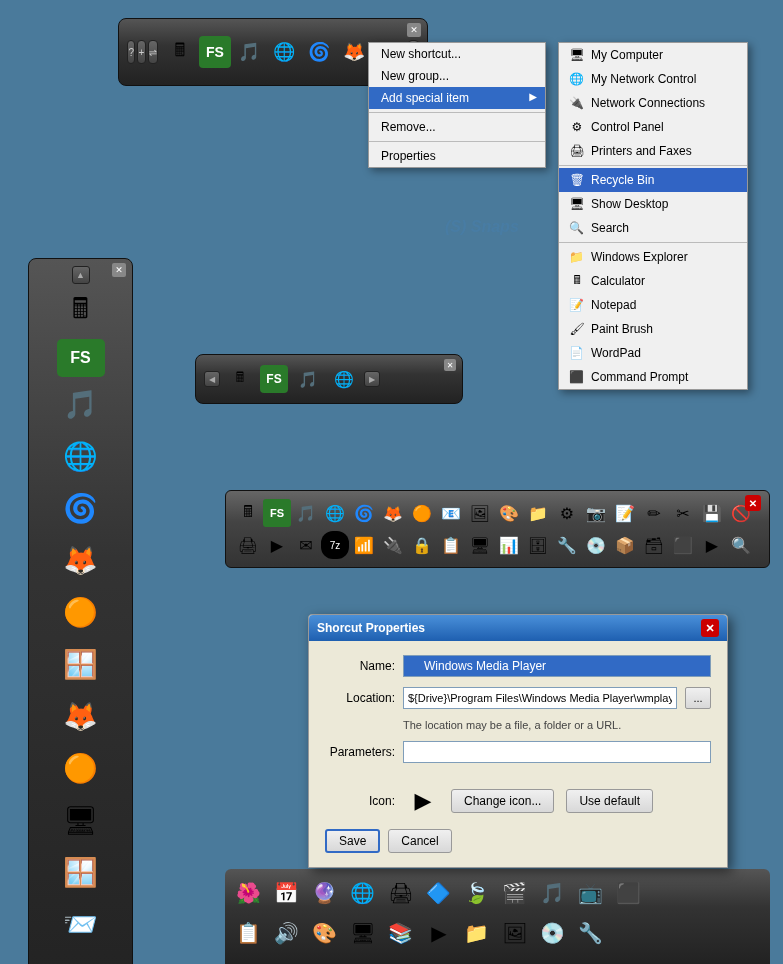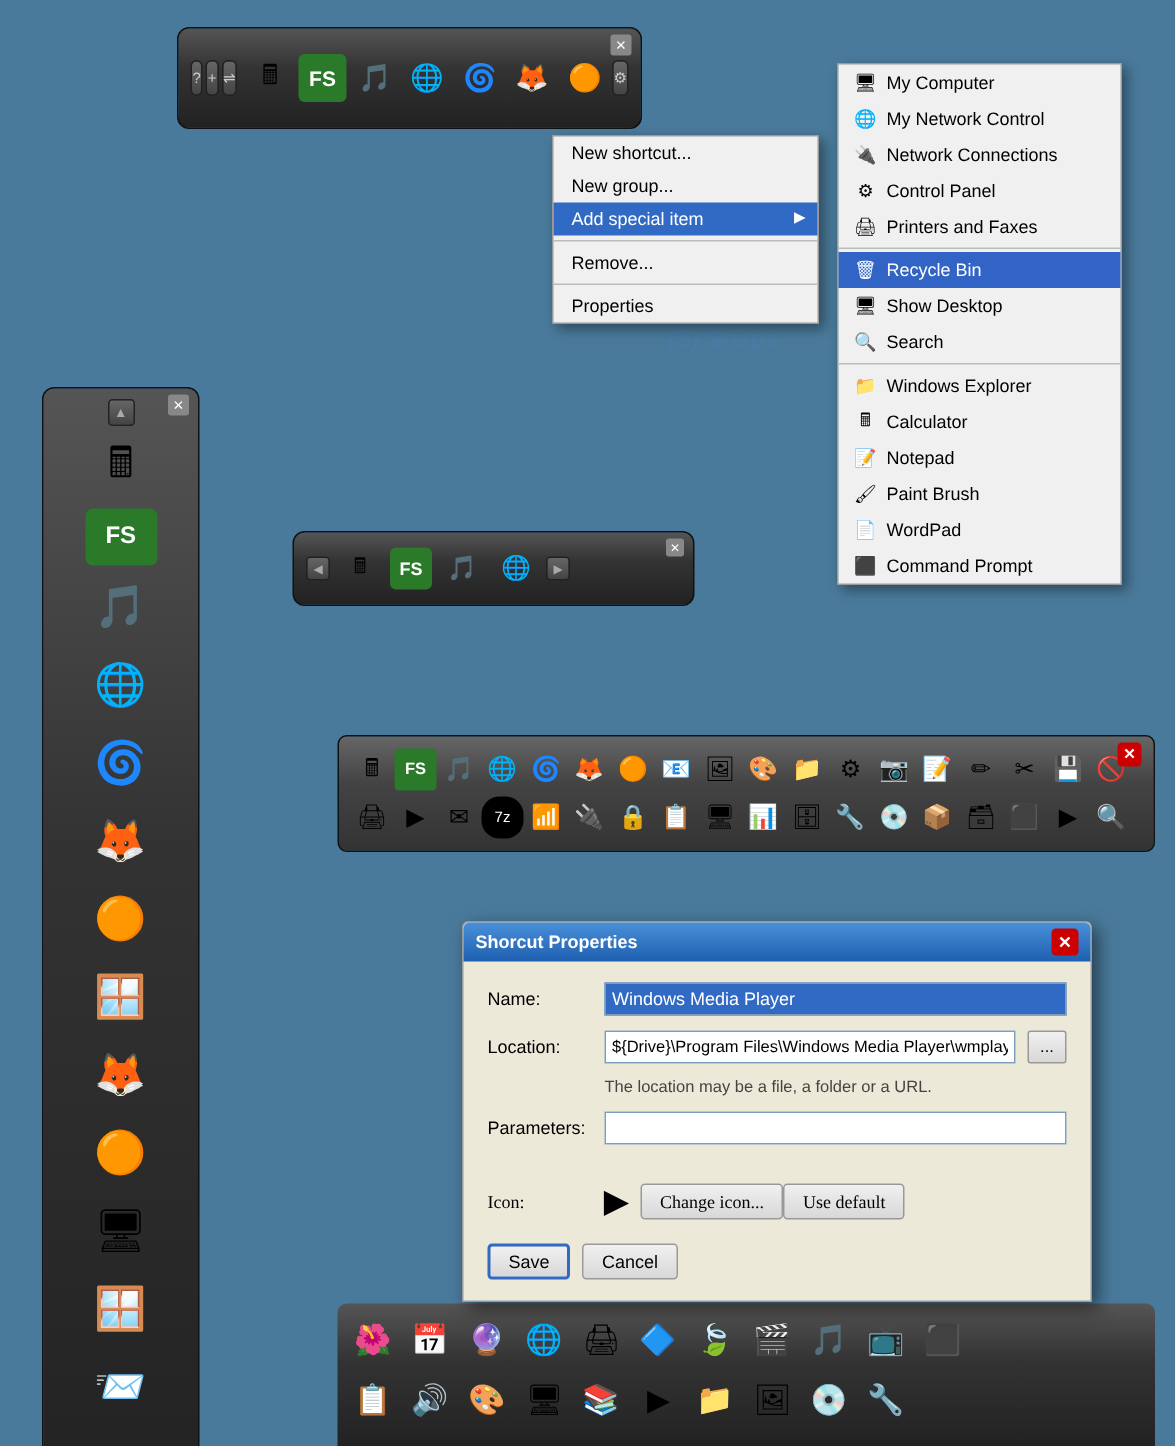--- a/index.html
+++ b/index.html
@@ -75,21 +75,20 @@
     
     .context-menu {
       position: absolute;
       top: 42px;
       left: 368px;
       width: 178px;
       background: #f0f0f0;
       border: 1px solid #999;
       box-shadow: 3px 3px 8px rgba(0,0,0,0.4);
       z-index: 100;
-      margin-top: 48px;
     }
     .context-menu-item {
       padding: 4px 12px;
       cursor: pointer;
       color: #000;
       font-size: 12px;
       position: relative;
     }
     .context-menu-item.highlighted {
       background: #316ac5;
@@ -310,30 +309,31 @@
       padding: 14px 16px;
     }
     .dialog-row {
       display: flex;
       align-items: center;
       margin-bottom: 10px;
       gap: 8px;
     }
     .dialog-label {
       width: 70px;
+      text-align: right;
       font-size: 12px;
       color: #000;
       flex-shrink: 0;
     }
     .dialog-input {
       flex: 1;
       height: 22px;
       border: 1px solid #7f9db9;
       background: #fff;
-      padding: 0 4px;
+      padding: 0 20px;
       font-size: 12px;
       color: #000033;
       outline: none;
     }
     .dialog-input.selected {
       background: #316ac5;
       color: #fff;
     }
     .dialog-input-loc {
       flex: 1;
@@ -375,22 +375,21 @@
       height: 22px;
       border: 1px solid #7f9db9;
       background: #fff;
       padding: 0 4px;
       font-size: 12px;
     }
     .dialog-icon-row {
       display: flex;
       align-items: center;
       margin-bottom: 12px;
-      gap: 0;
-      font-family: Liberation Serif, serif;
+      gap: 12px;
     }
     .icon-preview {
       width: 32px;
       height: 32px;
       display: flex;
       align-items: center;
       justify-content: center;
       font-size: 22px;
     }
     .btn {

